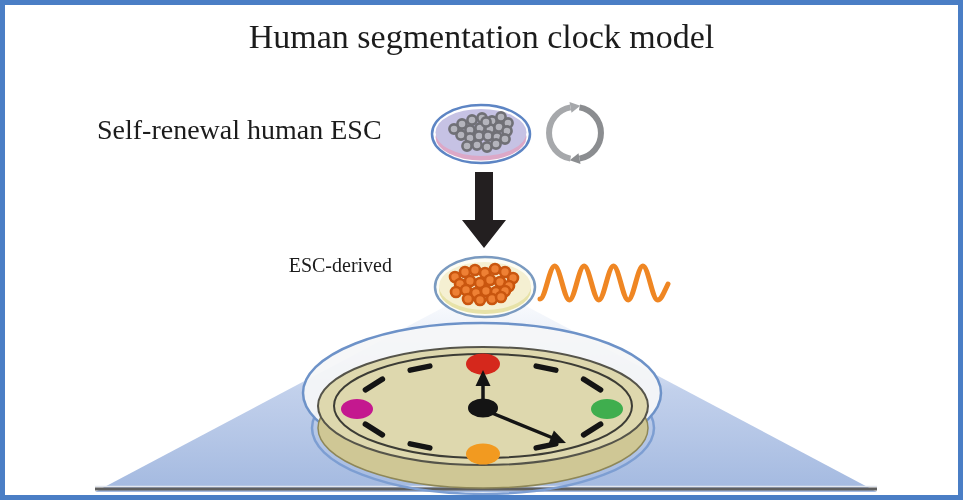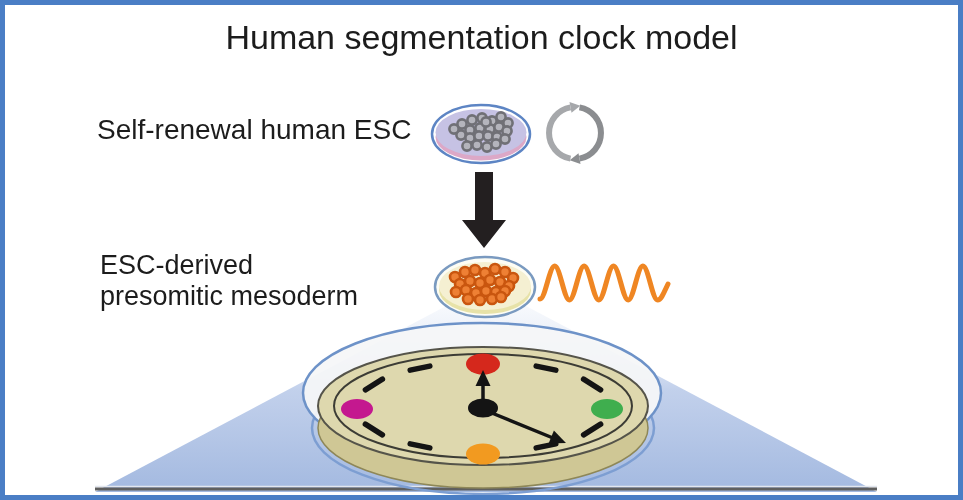--- a/index.html
+++ b/index.html
@@ -1,38 +1,38 @@
 <!DOCTYPE html>
 <html><head>
 <meta charset="utf-8">
 <style>
   html,body{margin:0;padding:0;background:#fff;}
   #figure{
     position:relative;
     width:963px;height:500px;
-    font-family:Liberation Sans, sans-serif;
+    font-family:Liberation Serif, serif;
     overflow:hidden;
   }
   #figure svg{position:absolute;left:0;top:0;}
   .lbl{
     position:absolute;
     color:#1c1c1c;
     white-space:nowrap;
     text-align:center;
   }
   .title{
     left:0;top:18px;width:963px;
     text-align:center;
     font-size:34px;
   }
   .esc-label{left:97px;top:114px;font-size:28px;}
   .diff-label{left:541px;top:191px;font-size:28px;}
   .psm-label{
     left:100px;top:250px;width:292px;
-    text-align:left;font-size:27px;line-height:31px;
+    text-align:right;font-size:20px;line-height:31px;
     white-space:normal;
   }
 </style>
 </head>
 <body>
 
 <div id="figure">
 
   <svg width="963" height="500" viewBox="0 0 963 500">
     <defs>
@@ -144,16 +144,15 @@
 
     <path d="M 540,299 C 545.3,299 549.4,266 554.7,266 C 560,266 564.1,300 569.4,300 C 574.7,300 578.8,266 584.1,266 C 589.4,266 593.5,300 598.8,300 C 604.1,300 608.2,266 613.5,266 C 618.8,266 622.9,300 628.2,300 C 633.5,300 637.6,266 642.9,266 C 648.2,266 652.3,300 657.6,300 C 661.5,300 664.5,291 668,284" fill="none" stroke-width="5" stroke-linecap="round" stroke="#ef8623"></path>
 
     <rect x="2.5" y="2.5" width="958" height="495" fill="none" stroke-width="5" stroke="#4a7ec5"></rect>
   </svg>
 
   <div class="lbl title">Human segmentation clock model</div>
   <div class="lbl esc-label">Self-renewal human ESC</div>
   <div class="lbl psm-label">
     <span>ESC-derived</span><br>
-    <span>presomitic mesoderm</span>
   </div>
 
 </div>
 
 </body></html>

